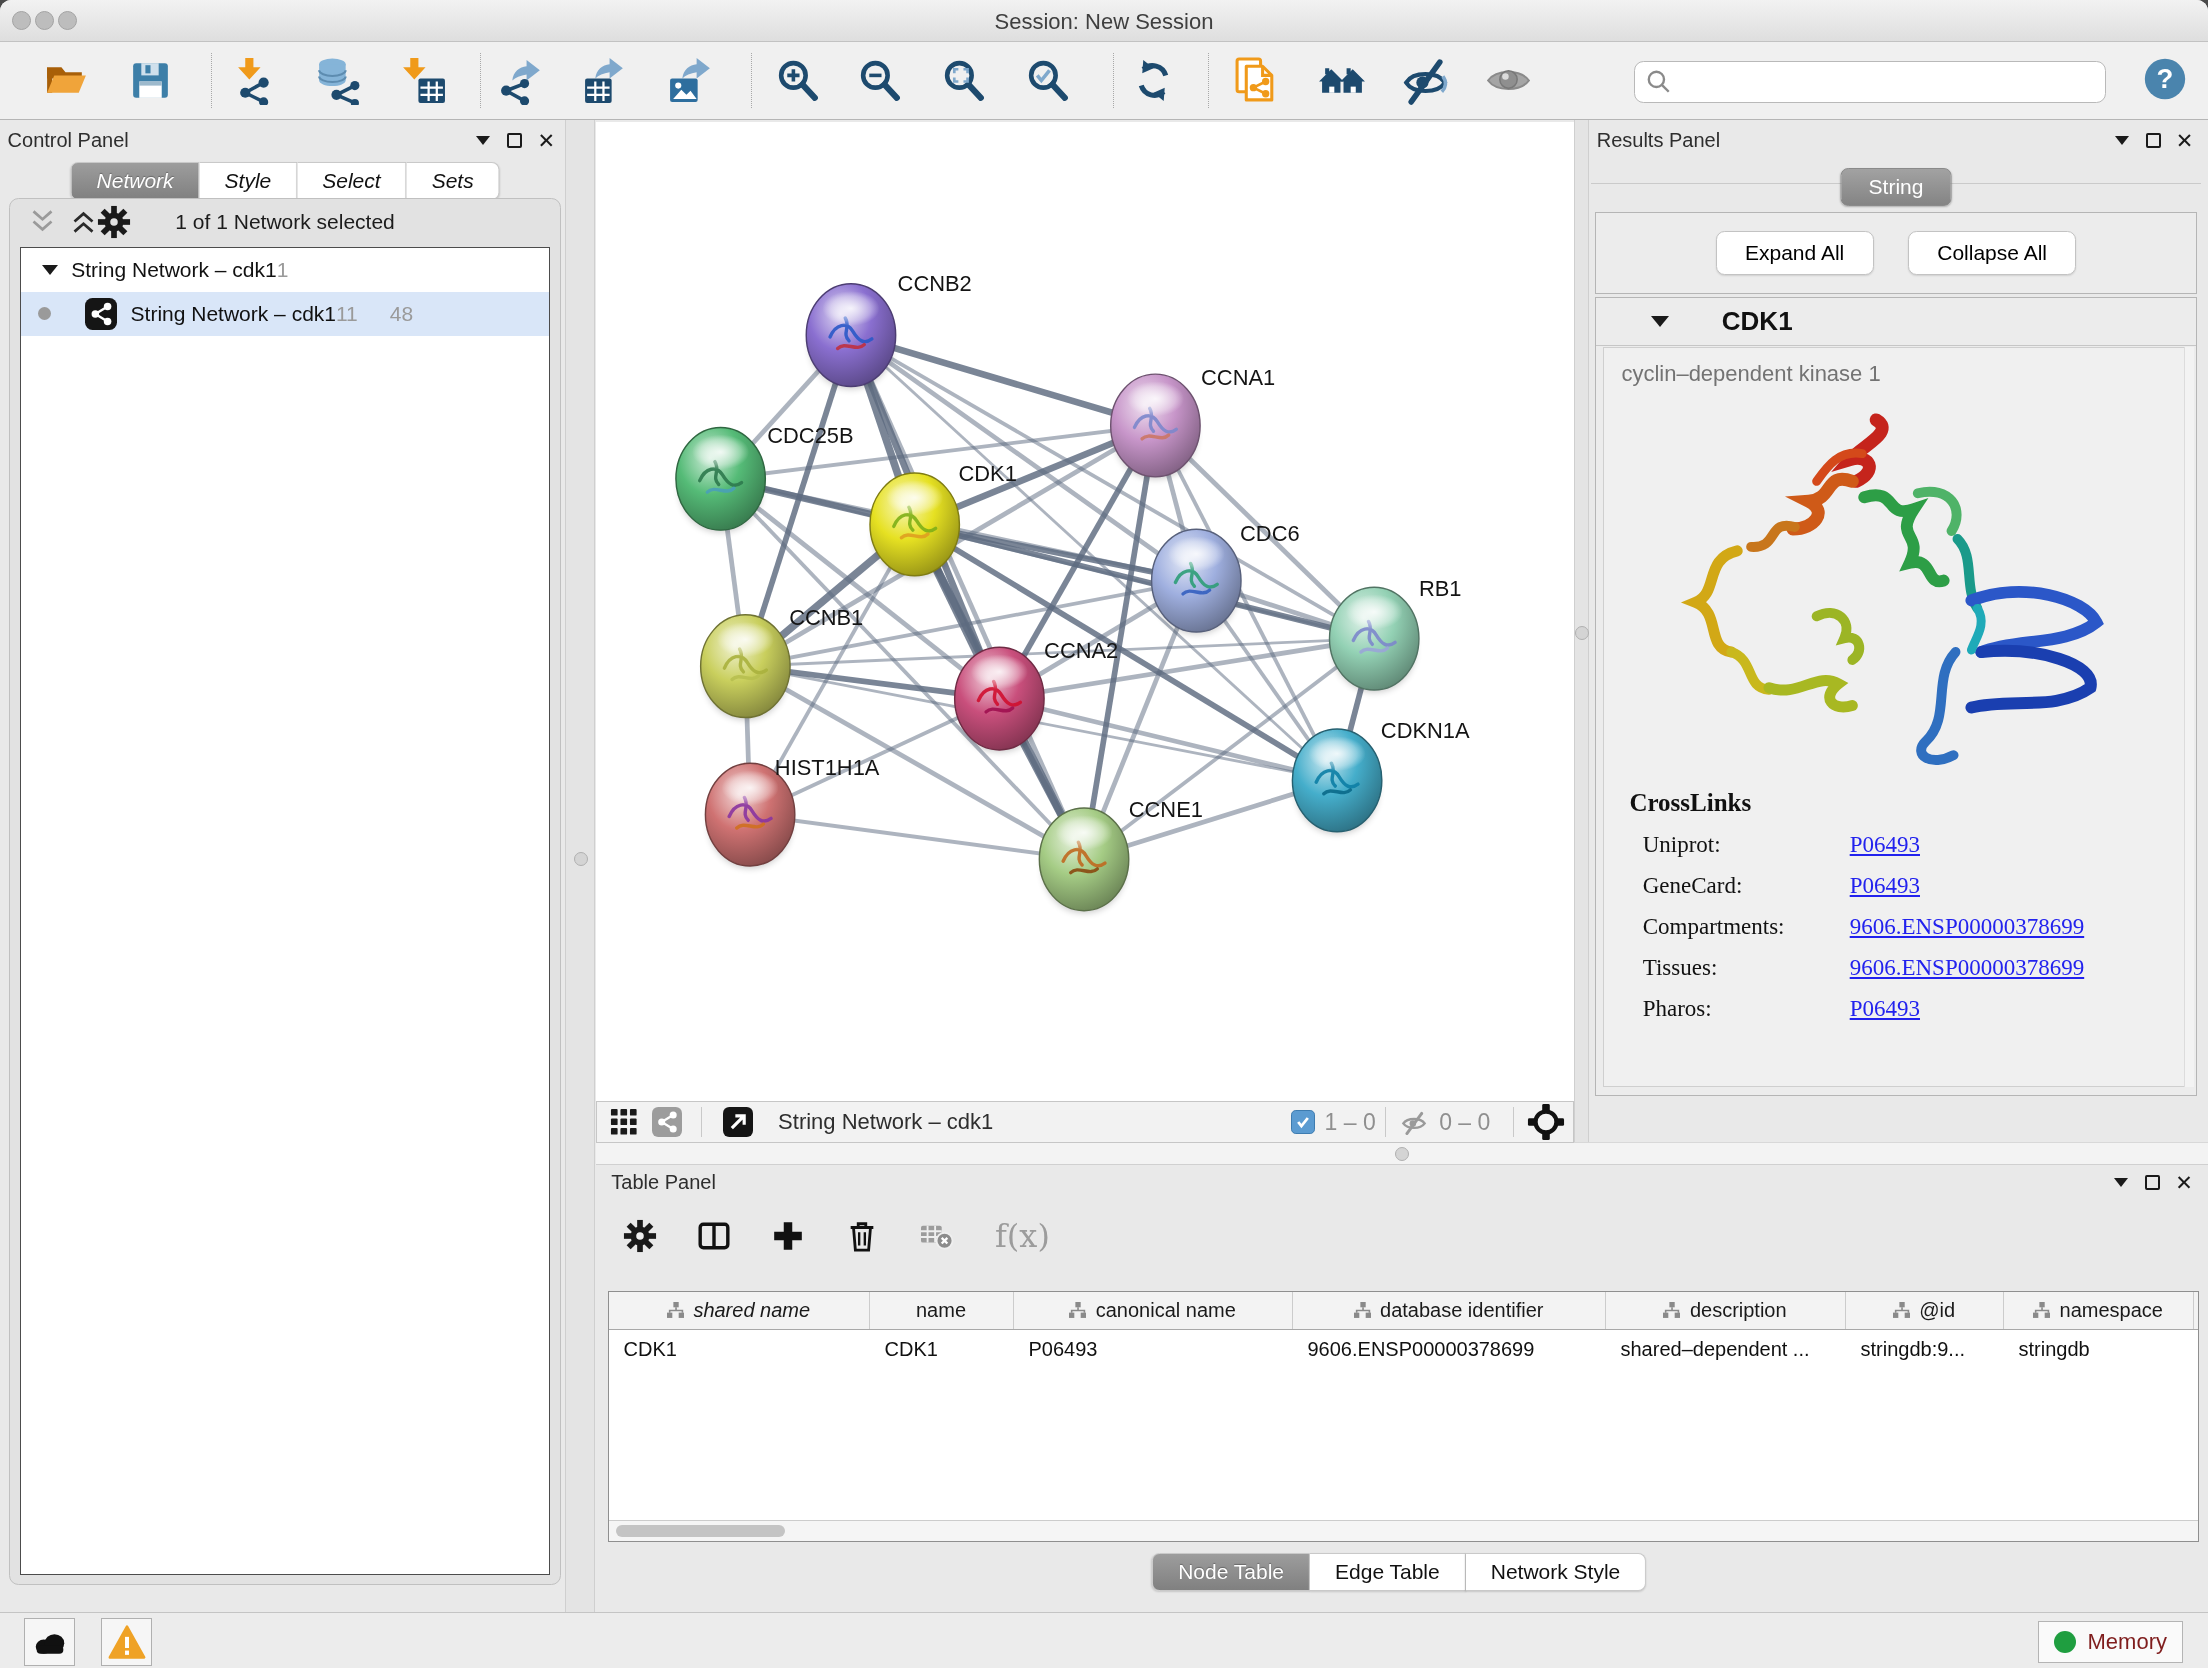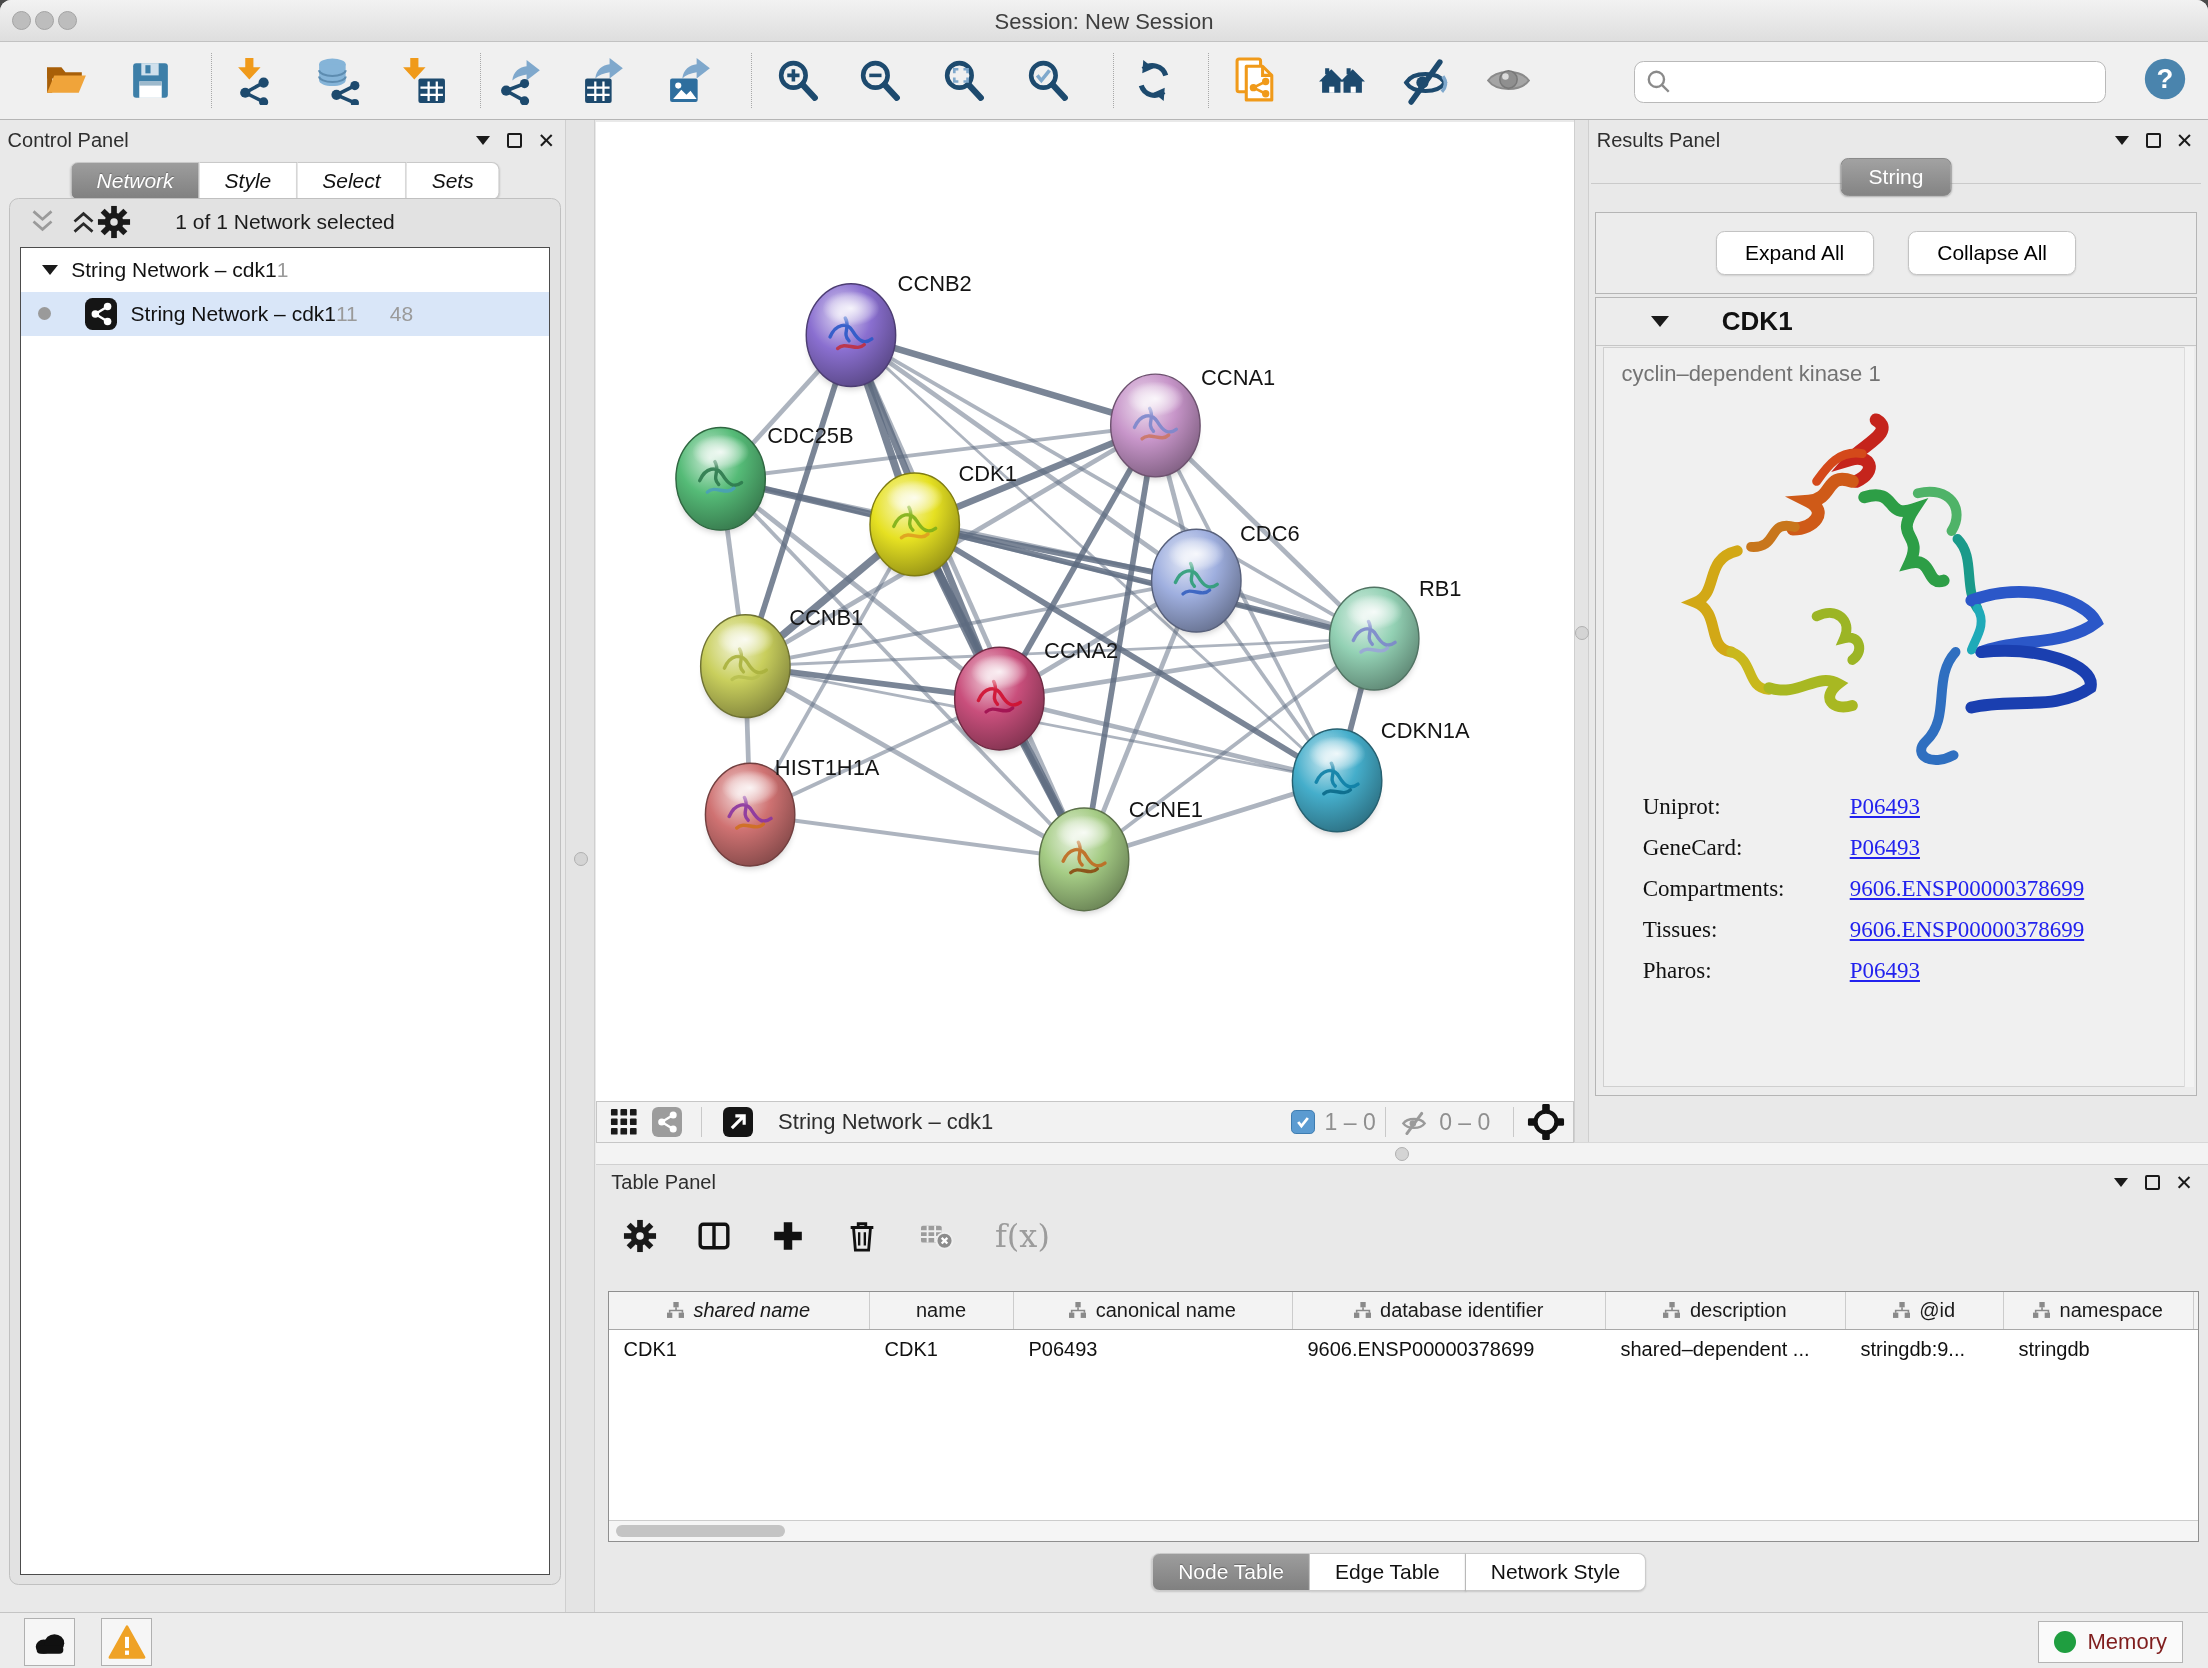--- a/index.html
+++ b/index.html
@@ -57,21 +57,21 @@
   
   .canvas-wrap{position:absolute;left:596px;top:1.9px;width:978px;height:979px;background:#fff;}
   .canvas-bar{position:absolute;left:596px;top:981px;width:978px;height:42px;background:#f2f2f2;border:1px solid #c6c6c6;display:flex;align-items:center;}
   .cb-sep{width:0;height:30px;border-left:1.4px solid #c9c9c9;}
   .cb-name{font-size:22px;color:#2e2e2e;margin-left:25px;}
   .cb-count{font-size:23px;color:#8f8f8f;margin:0 9.5px;}
   .checkbox{width:24px;height:24px;border-radius:4.8px;background:#5b9bd1;border:1px solid #3e7cb0;display:flex;align-items:center;justify-content:center;}
 
   
   .results-panel{position:absolute;left:1591px;top:3.8px;width:610px;height:1016px;}
-  .rp-tab{position:absolute;top:34px;left:50%;transform:translateX(-50%);height:38px;padding:0 27px;display:flex;align-items:center;background:linear-gradient(#a2a2a2,#848484);color:#fff;font-size:21px;border-radius:7.6px;border:1px solid #8a8a8a;box-shadow:0 1px 1.9px rgba(0,0,0,.25);z-index:2;cursor:pointer;}
+  .rp-tab{position:absolute;top:44px;left:50%;transform:translateX(-50%);height:38px;padding:0 27px;display:flex;align-items:center;background:linear-gradient(#a2a2a2,#848484);color:#fff;font-size:21px;border-radius:7.6px;border:1px solid #8a8a8a;box-shadow:0 1px 1.9px rgba(0,0,0,.25);z-index:2;cursor:pointer;}
   .rp-line{position:absolute;top:59px;left:0;right:0;border-top:1.4px solid #cacaca;}
   .rp-box1{position:absolute;top:88px;left:3.8px;right:3.8px;height:82px;background:#ececec;border:1.9px solid #b5b5b5;display:flex;align-items:center;justify-content:center;gap:34px;}
   .rp-btn{height:44px;padding:0 28.5px;background:#fff;border:1.4px solid #c3c3c3;border-radius:8.6px;font-size:21px;display:flex;align-items:center;box-shadow:0 1px 1.9px rgba(0,0,0,.12);cursor:pointer;}
   .rp-box2{position:absolute;top:173px;left:3.8px;right:3.8px;height:799px;background:#ececec;border:1.9px solid #b5b5b5;}
   .gene-header{position:absolute;top:0;left:0;right:0;height:48px;border-bottom:1.4px solid #c6c6c6;display:flex;align-items:center;}
   .gene-header .g-tri{width:0;height:0;border-left:9.5px solid transparent;border-right:9.5px solid transparent;border-top:11.4px solid #1a1a1a;margin-left:55px;}
   .gene-name{font-size:26px;font-weight:700;color:#111;margin-left:53px;}
   .gene-body{position:absolute;top:49px;left:7.6px;right:7.6px;bottom:7.6px;background:#f0f0f0;border:1.4px solid #cfcfcf;overflow:hidden;}
   .gene-desc{padding:13.3px 0 0 17px;font-size:22px;color:#737373;}
   .ribbon{display:block;margin:15px auto 0 auto;}
@@ -698,20 +698,21 @@
               <path d="M198 96 C232 86 218 118 248 108 C228 138 258 132 244 162 C268 156 260 186 278 180" stroke="#2d9e46" stroke-width="12"></path>
               <path d="M252 92 C284 84 300 108 286 130" stroke="#4fb368" stroke-width="10"></path>
               <path d="M292 138 C310 156 298 186 312 208" stroke="#1a9a8a" stroke-width="10"></path>
               <path d="M306 200 C358 180 420 198 432 222 C402 246 352 238 316 252" stroke="#2b57c8" stroke-width="12"></path>
               <path d="M316 252 C372 246 432 264 426 288 C392 312 344 298 306 308" stroke="#1a3fb0" stroke-width="12"></path>
               <path d="M290 252 C266 278 286 318 260 342 C246 356 266 368 288 356" stroke="#2f6fc0" stroke-width="10"></path>
               <path d="M312 208 C322 224 310 238 306 250" stroke="#1faab8" stroke-width="9"></path>
             </g>
           </svg>
           <div class="xlinks">
+            <div class="xtitle">CrossLinks</div>
             <div id="xlink-rows">
                 <div class="xrow">
                   <span class="xlabel">Uniprot:</span>
                   <a class="xval">P06493</a>
                 </div>
                 <div class="xrow">
                   <span class="xlabel">GeneCard:</span>
                   <a class="xval">P06493</a>
                 </div>
                 <div class="xrow">

